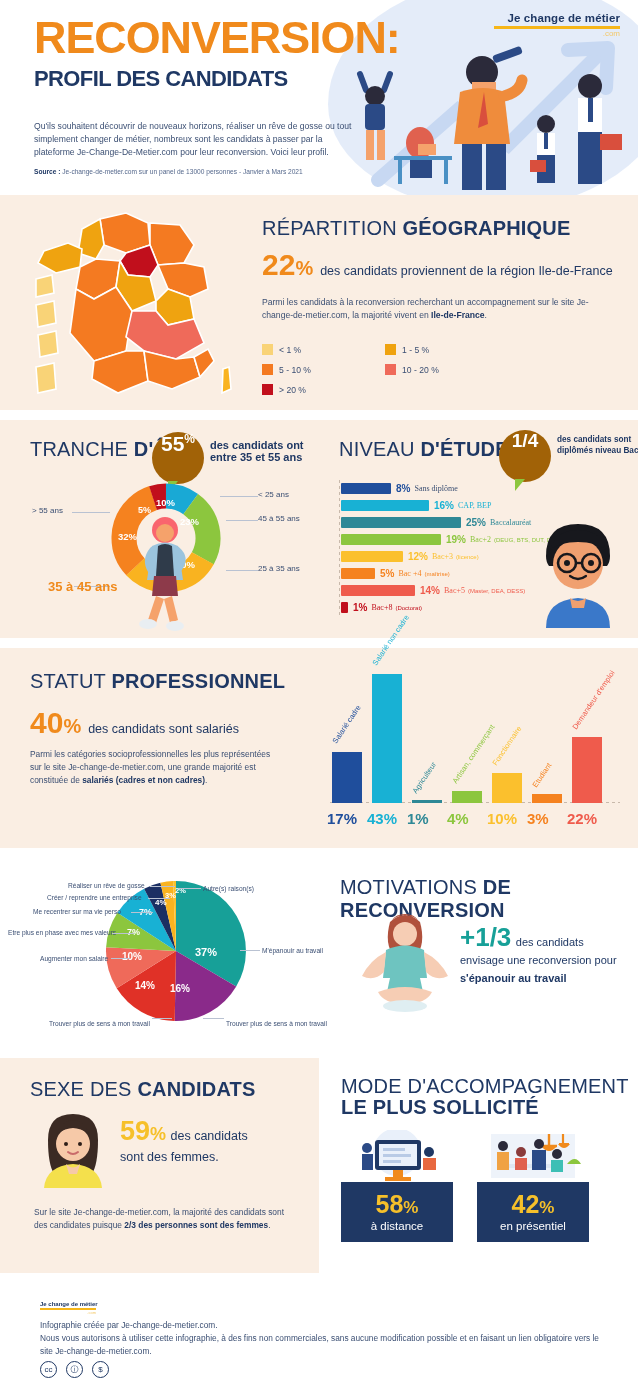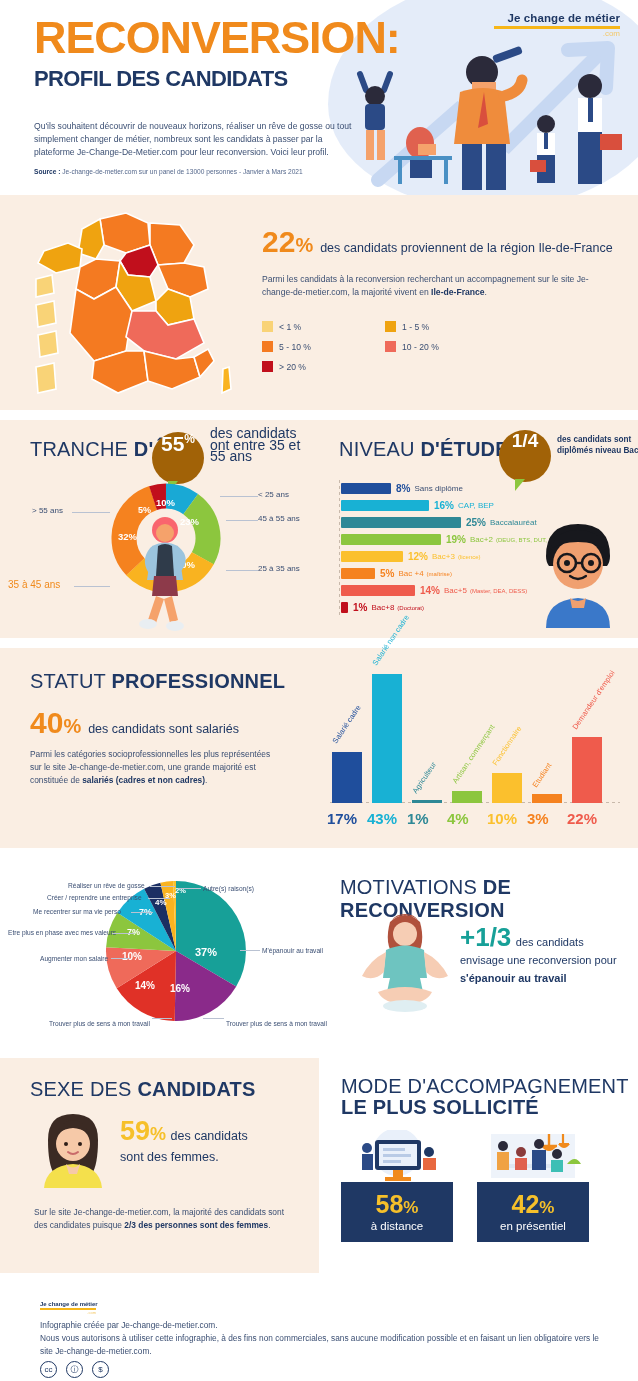--- a/index.html
+++ b/index.html
@@ -57,38 +57,38 @@
   .row2{height:218px;display:flex;}
   .col-left{position:relative;width:319px;height:218px;background:#faeee3;}
   .col-right{position:relative;width:319px;height:218px;background:#faeee3;}
   .age-title{position:absolute;left:30px;top:18px;}
   .bubble{position:absolute;border-radius:50%;background:#a16207;display:flex;
     align-items:flex-start;justify-content:center;color:#fff;font-weight:bold;}
   .bubble:after{content:"";position:absolute;bottom:-9px;left:16px;border-left:10px solid #8cc63e;
     border-bottom:12px solid transparent;}
   .age-bubble{left:152px;top:12px;width:52px;height:52px;font-size:21px;}
   .age-bubble .pc{font-size:12px;}
-  .age-bubble-txt{position:absolute;left:210px;top:8px;font-size:14px;line-height:11.5px;
-    color:#1f3864;font-weight:normal;width:100px;}
+  .age-bubble-txt{position:absolute;left:210px;top:20px;font-size:11px;line-height:11.5px;
+    color:#1f3864;font-weight:bold;width:100px;}
   .donut-wrap{position:absolute;left:110px;top:62px;width:112px;height:112px;}
   .age-lbl{position:absolute;font-size:8px;color:#3b4f73;white-space:nowrap;}
-  .age-lbl.hl{color:#f08a1c;font-weight:normal;font-size:10px;}
+  .age-lbl.hl{color:#f08a1c;font-weight:bold;font-size:13px;margin-left:40px;}
   .lead{position:absolute;height:1px;background:#b9c2d2;}
 
   .study-title{position:absolute;left:20px;top:18px;}
   .study-bubble{left:180px;top:10px;width:52px;height:52px;font-size:19px;}
   .study-bubble-txt{position:absolute;left:238px;top:14px;font-size:8.2px;line-height:11px;
     color:#1f3864;font-weight:bold;width:90px;}
   .bars{position:absolute;left:22px;top:60px;width:240px;}
   .bar-row{display:flex;align-items:center;height:17px;}
   .bar{height:11px;border-radius:1px;}
   .bar-axis{position:absolute;left:20px;top:60px;width:1px;height:136px;
     background:repeating-linear-gradient(to bottom,#c8b9ab 0 3px,transparent 3px 6px);}
   .bar-pc{font-weight:bold;font-size:10px;margin-left:5px;}
-  .bar-lbl{font-size:8px;margin-left:4px;}
+  .bar-lbl{font-size:8px;margin-left:4px;font-family:Liberation Serif, serif;}
   .bar-sub{font-size:6px;margin-left:3px;}
   .boy{position:absolute;right:6px;bottom:10px;width:108px;height:112px;}
 
   
   .statut{height:200px;}
   .st-title{position:absolute;left:30px;top:22px;}
   .st-stat{position:absolute;left:30px;top:60px;display:flex;align-items:baseline;gap:7px;}
   .st-para{position:absolute;left:30px;top:100px;width:250px;font-size:8.4px;
     line-height:13px;color:#3b4f73;}
   .st-para b{color:#1f3864;}
@@ -230,20 +230,23 @@
           <path d="M215 168 L221 166 L223 188 L214 192 Z" fill="#f9b320"></path>
           <path d="M28 78 L44 74 L46 92 L28 96 Z" fill="#f9d377"></path>
           <path d="M28 104 L46 100 L48 122 L30 126 Z" fill="#f9d377"></path>
           <path d="M30 134 L48 130 L50 152 L32 156 Z" fill="#f9d377"></path>
           <path d="M28 166 L46 162 L48 188 L30 192 Z" fill="#f9d377"></path>
         </g>
       </svg>
     </div>
 
     <div class="geo-right">
+      <h2 class="sec-title">
+        <span>RÉPARTITION </span><b>GÉOGRAPHIQUE</b>
+      </h2>
       <div class="geo-stat">
         <span class="big-orange"><span>22</span><span class="pc">%</span></span>
         <span class="geo-stat-txt">des candidats proviennent  de la région Ile-de-France</span>
       </div>
       <div class="geo-para">
         <span>Parmi les candidats à la reconversion recherchant un accompagnement sur le site Je-change-de-metier.com, la majorité vivent en </span><b>Ile-de-France</b><span>.</span>
       </div>
       <div class="legend">
         <div class="legend-item">
             <span class="sw" style="background:#f9d377"></span>

